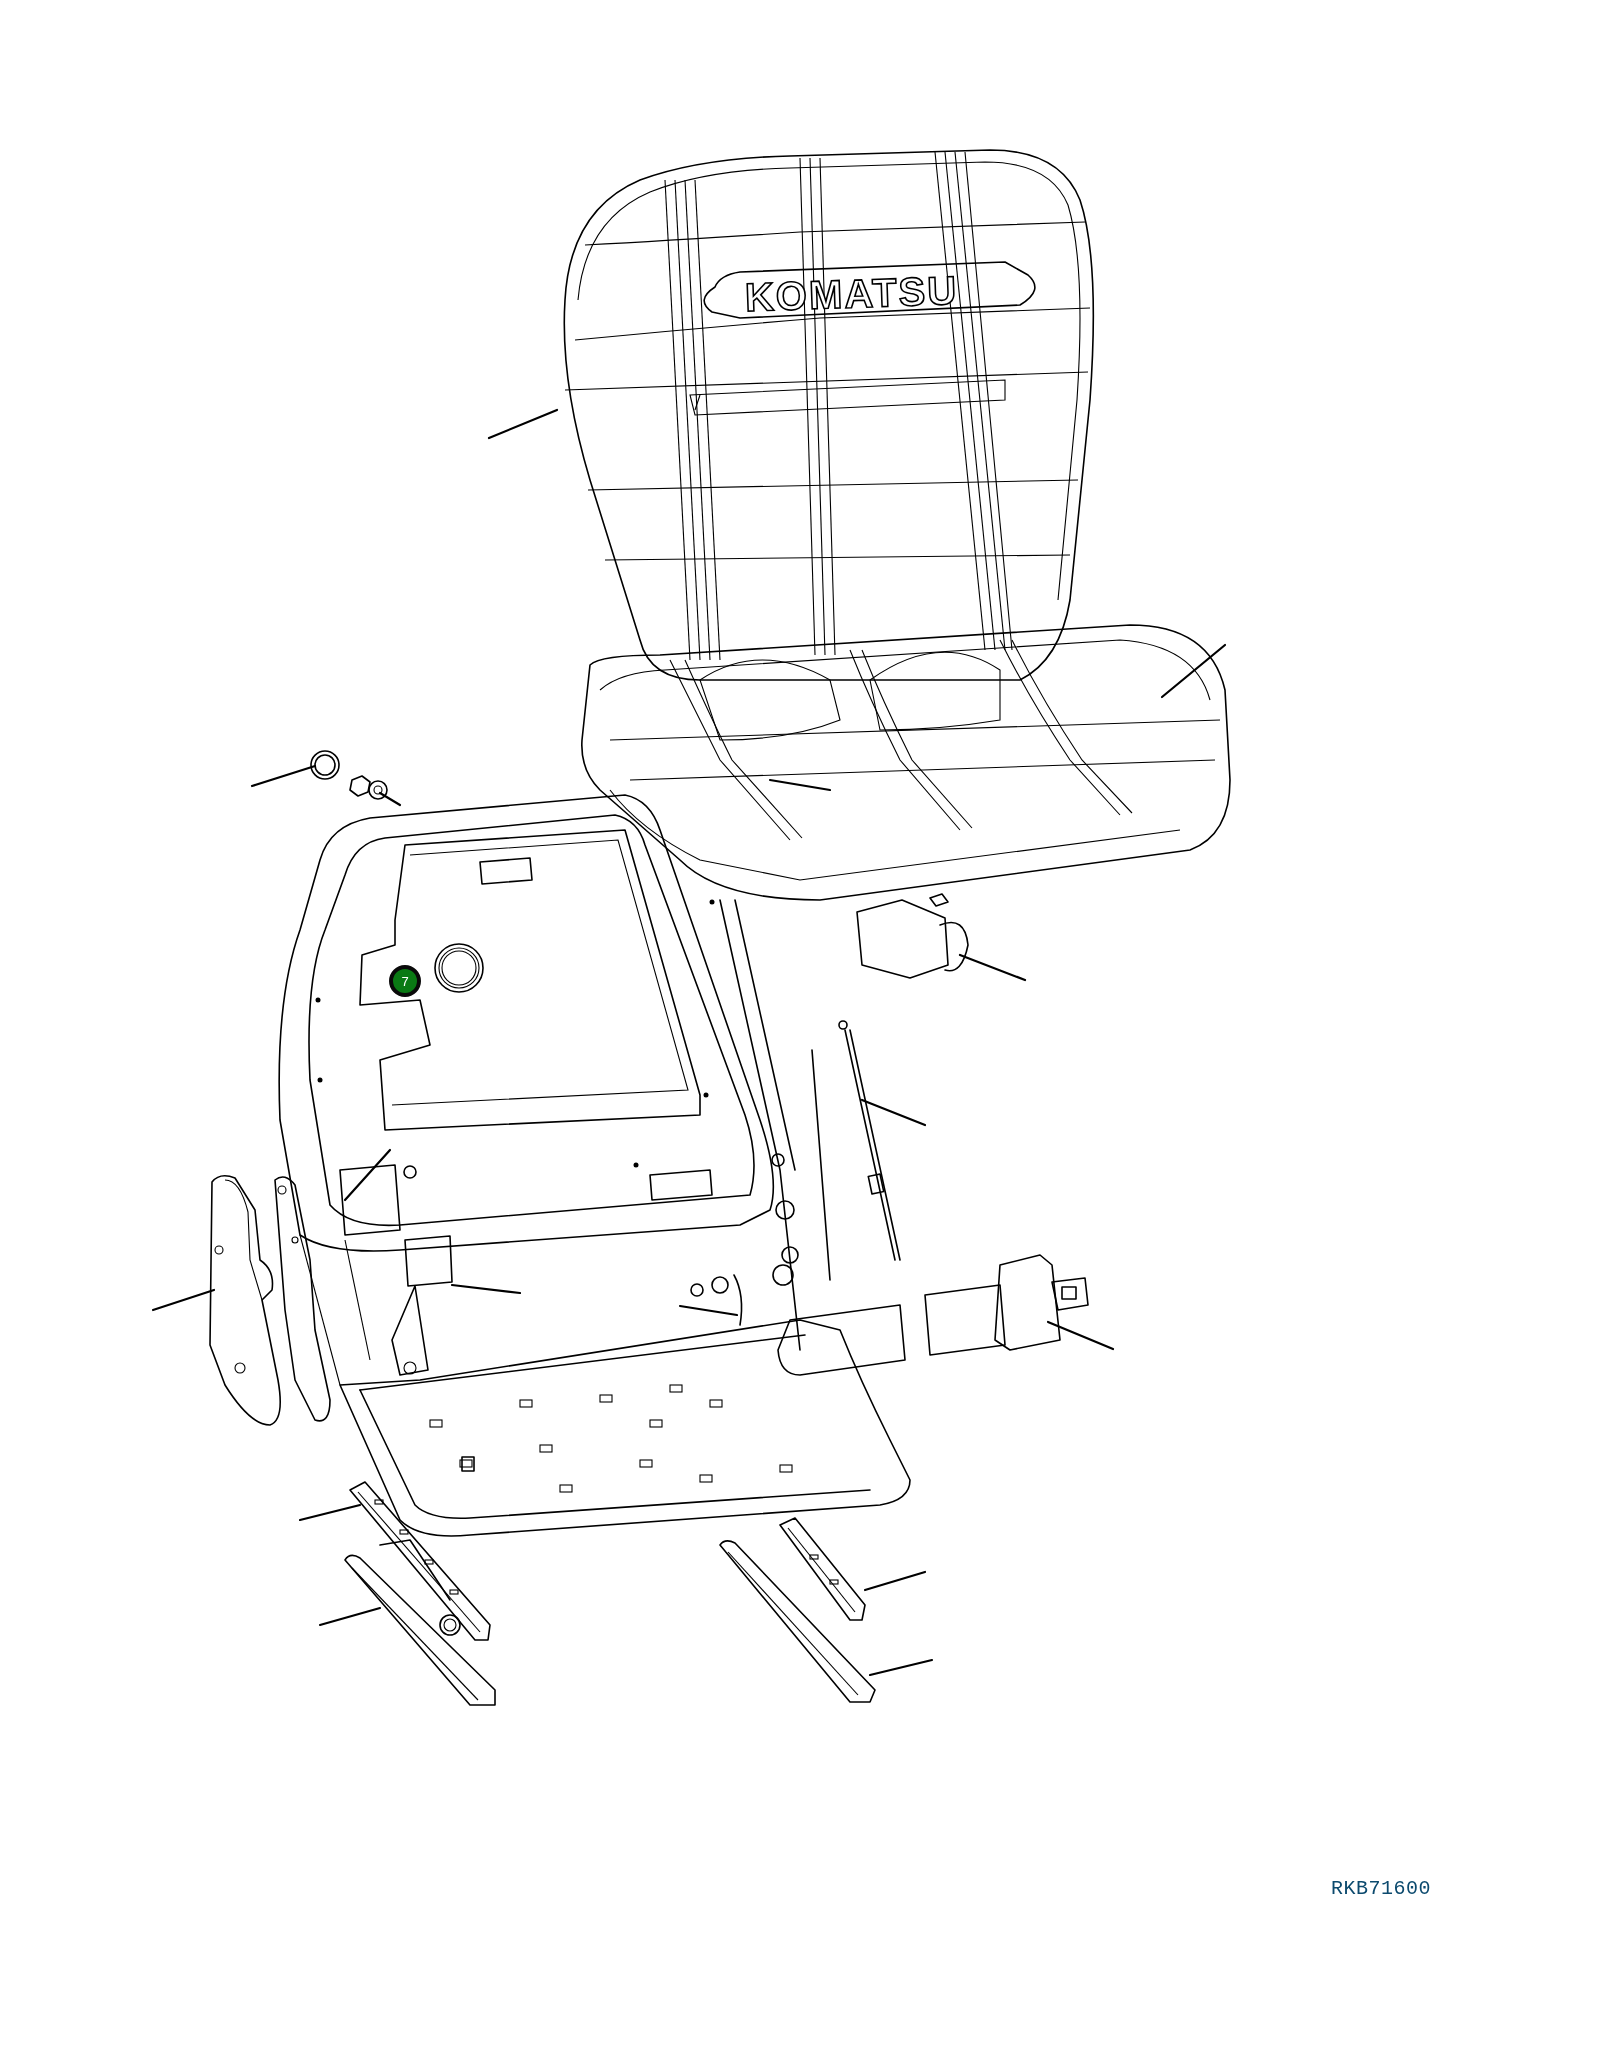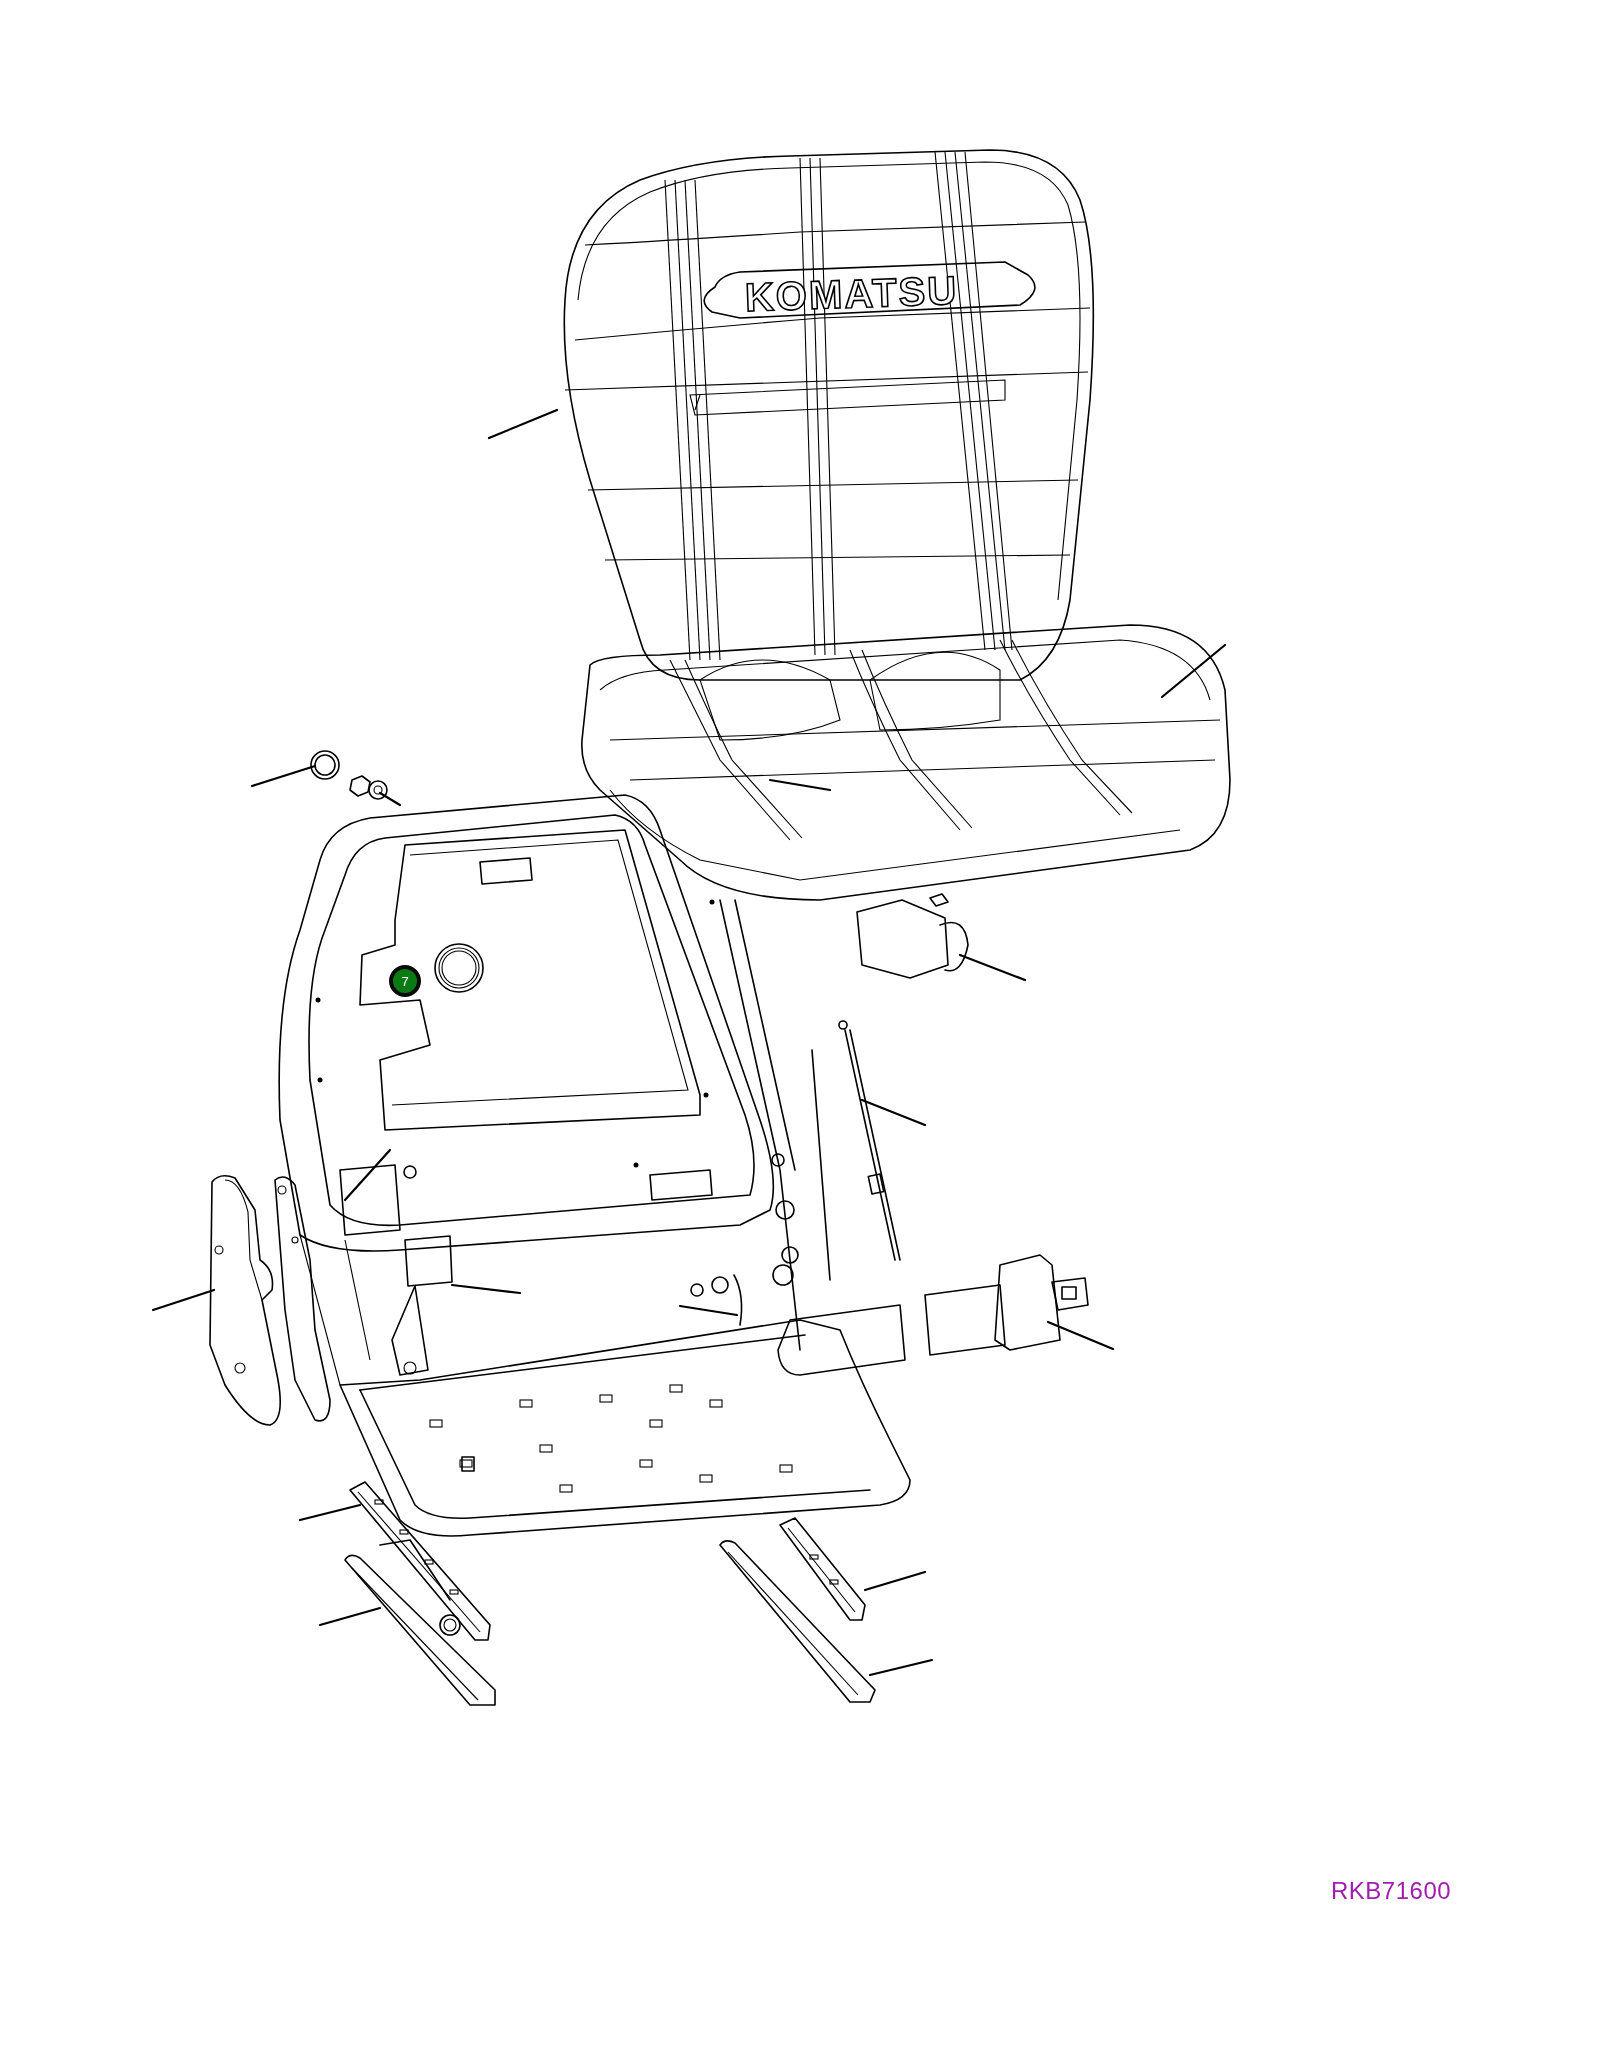--- a/index.html
+++ b/index.html
@@ -1,21 +1,21 @@
 <!DOCTYPE html>
 <html><head>
   <meta charset="utf-8">
   <style>
     html, body { margin: 0; padding: 0; background: #ffffff; }
     body { width: 1599px; height: 2048px; position: relative; overflow: hidden; font-family: "Liberation Sans", sans-serif; }
     svg#diagram { position: absolute; left: 0; top: 0; width: 1599px; height: 2048px; }
     .ln { fill: none; stroke: #000; stroke-width: 1.6; stroke-linejoin: round; stroke-linecap: round; }
     .thin { fill: none; stroke: #000; stroke-width: 1.1; }
     .lead { fill: none; stroke: #000; stroke-width: 2.2; stroke-linecap: round; }
-    .drawing-code { position: absolute; left: 1331px; top: 1877px; font-size: 24px; color: #a21caf; letter-spacing: 0.5px; }
+    .drawing-code { position: absolute; left: 1331px; top: 1877px; font-size: 20px; color: #0c4a6e; letter-spacing: 0.5px; font-family: Liberation Mono, monospace; }
     .marker { position: absolute; left: 389px; top: 965px; width: 32px; height: 32px; border-radius: 50%;
       background: #0a7a14; border: 4px solid #0a0a0a; color: #ffffff; font-size: 13px;
       display: flex; align-items: center; justify-content: center; box-sizing: border-box; cursor: pointer; }
   </style>
 </head>
 <body>
 
 <svg id="diagram" viewBox="0 0 1599 2048" xmlns="http://www.w3.org/2000/svg">
 
   <g>

